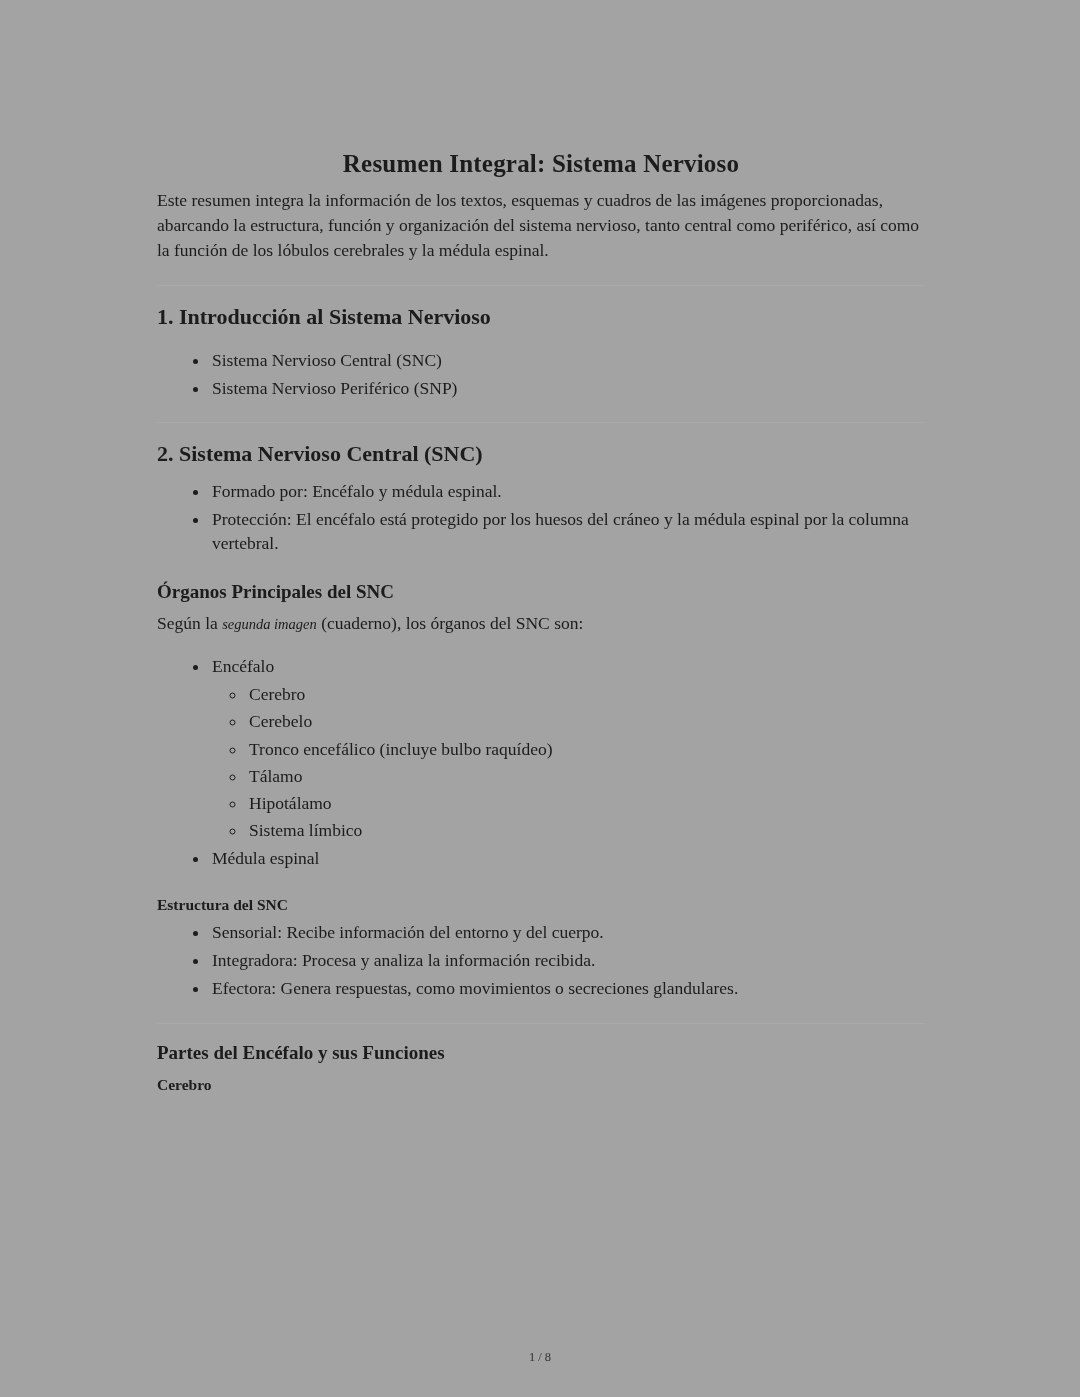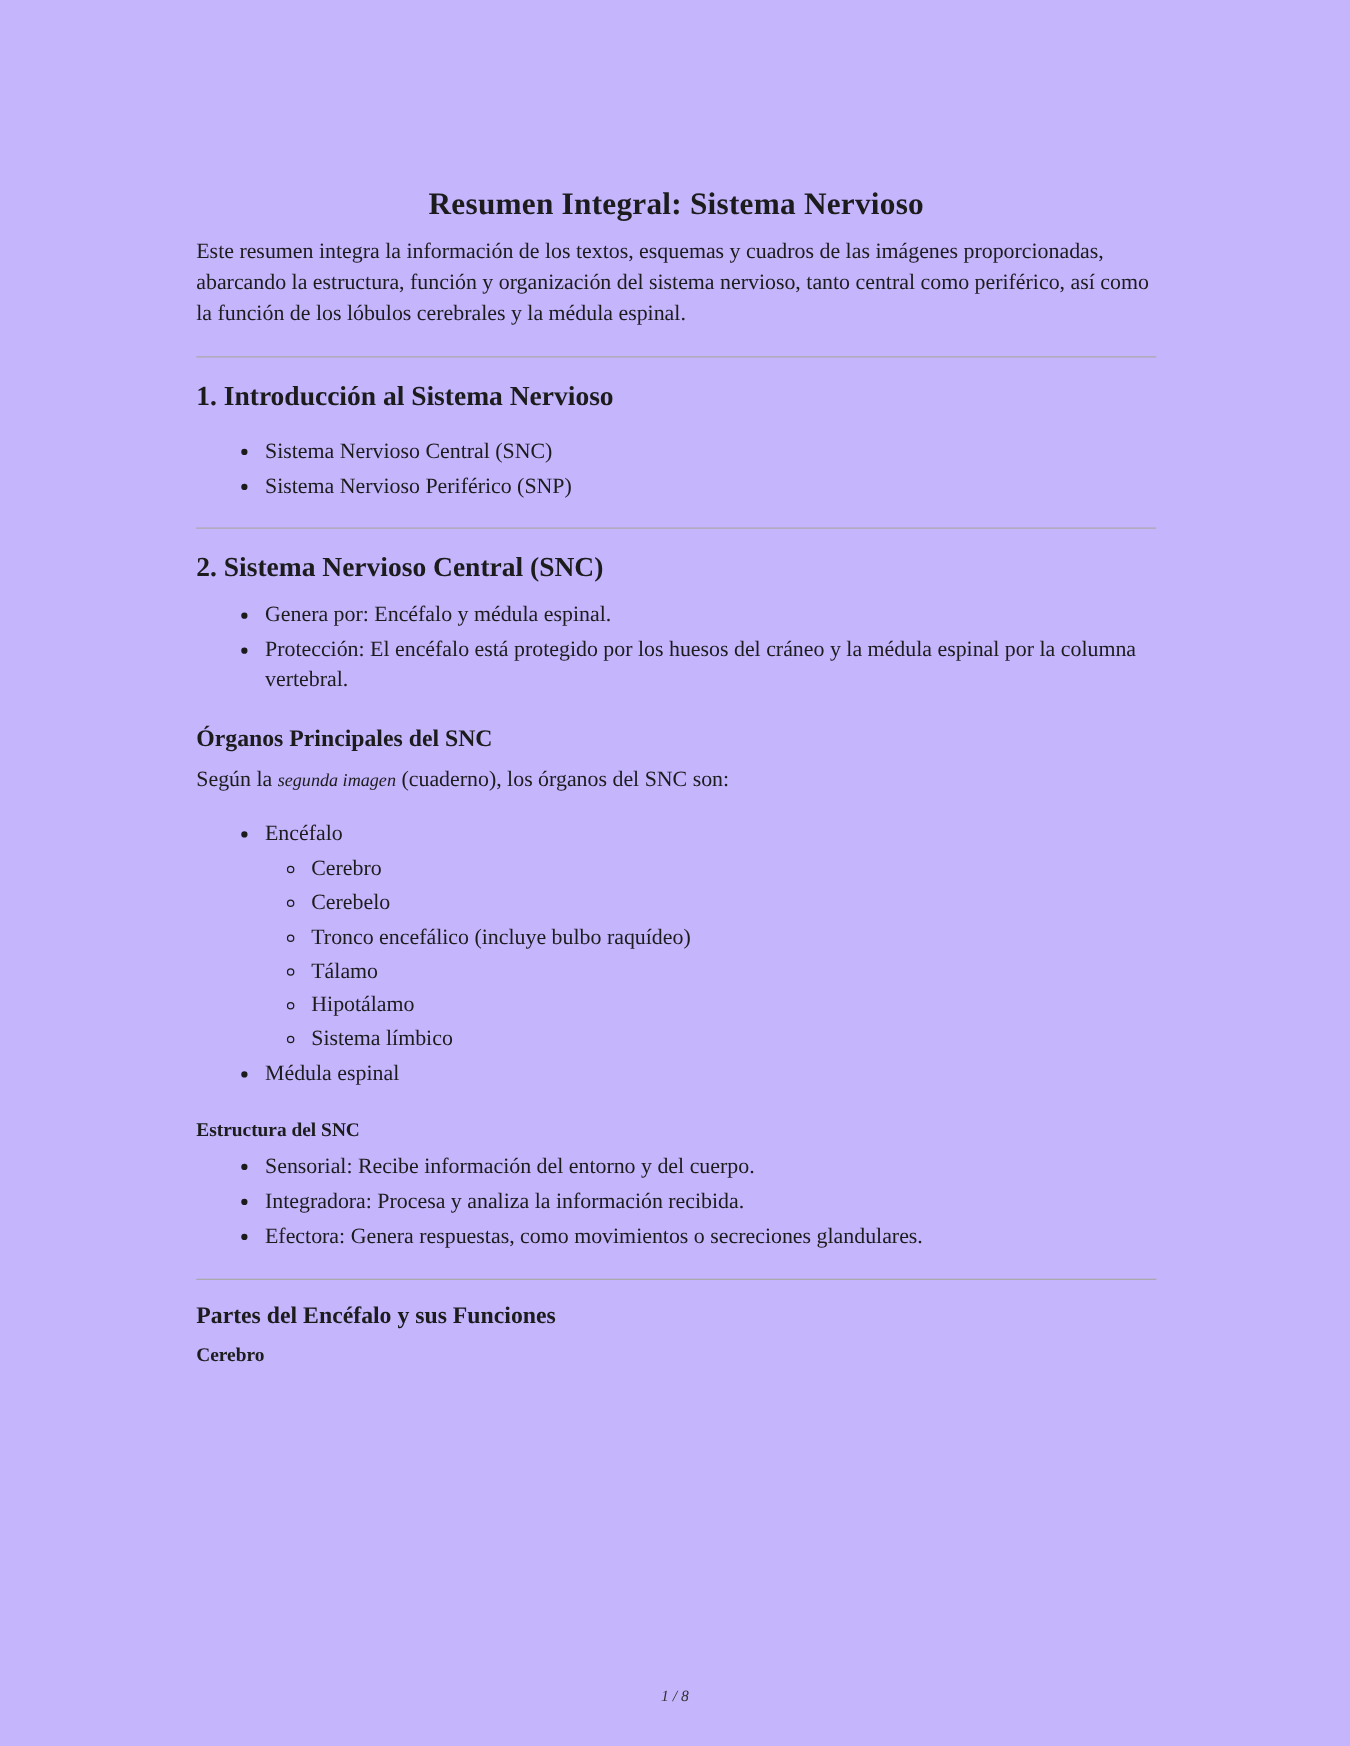--- a/index.html
+++ b/index.html
@@ -6,21 +6,21 @@
     margin: 0;
     padding: 0;
     background: #ffffff;
     color: #1c1c1c;
     font-family: "Liberation Serif", "DejaVu Serif", serif;
   }
   .page {
     position: relative;
     width: 1080px;
     height: 1397px;
-    background: #c4b5fd;
+    background: #a3a3a3;
     overflow: hidden;
   }
   .content {
     box-sizing: border-box;
     padding: 150px 155px 0 157px;
   }
   h1.doc-title {
     margin: 0 0 10px 0;
     text-align: center;
     font-size: 25px;
@@ -81,21 +81,20 @@
     font-size: 14.5px;
   }
   .footer {
     position: absolute;
     bottom: 32px;
     left: 0;
     width: 100%;
     text-align: center;
     font-size: 12.5px;
     color: #333;
-    font-style: italic;
   }
 </style>
 </head>
 <body>
 
 <div class="page">
   <div class="content">
 
     <h1 class="doc-title">Resumen Integral: Sistema Nervioso</h1>
 
@@ -110,21 +109,21 @@
       <li><span class="b">Sistema Nervioso Central (SNC)</span></li>
       <li><span class="b">Sistema Nervioso Periférico (SNP)</span></li>
     </ul>
 
     <hr class="rule">
 
     <h2 class="sec-heading">2. Sistema Nervioso Central (SNC)</h2>
 
 
     <ul class="l1 tight">
-      <li><span class="b">Genera por:</span><span> Encéfalo y médula espinal.</span></li>
+      <li><span class="b">Formado por:</span><span> Encéfalo y médula espinal.</span></li>
       <li><span class="b">Protección:</span><span> El encéfalo está protegido por los huesos del cráneo y la médula espinal por la columna vertebral.</span></li>
     </ul>
 
     <h3 class="sub-heading" style="margin-top:26px;">Órganos Principales del SNC</h3>
 
     <p class="body-text"><span>Según la </span><span class="small-italic">segunda imagen</span><span> (cuaderno), los órganos del SNC son:</span></p>
 
     <ul class="l1">
       <li>
         <span>Encéfalo</span>

